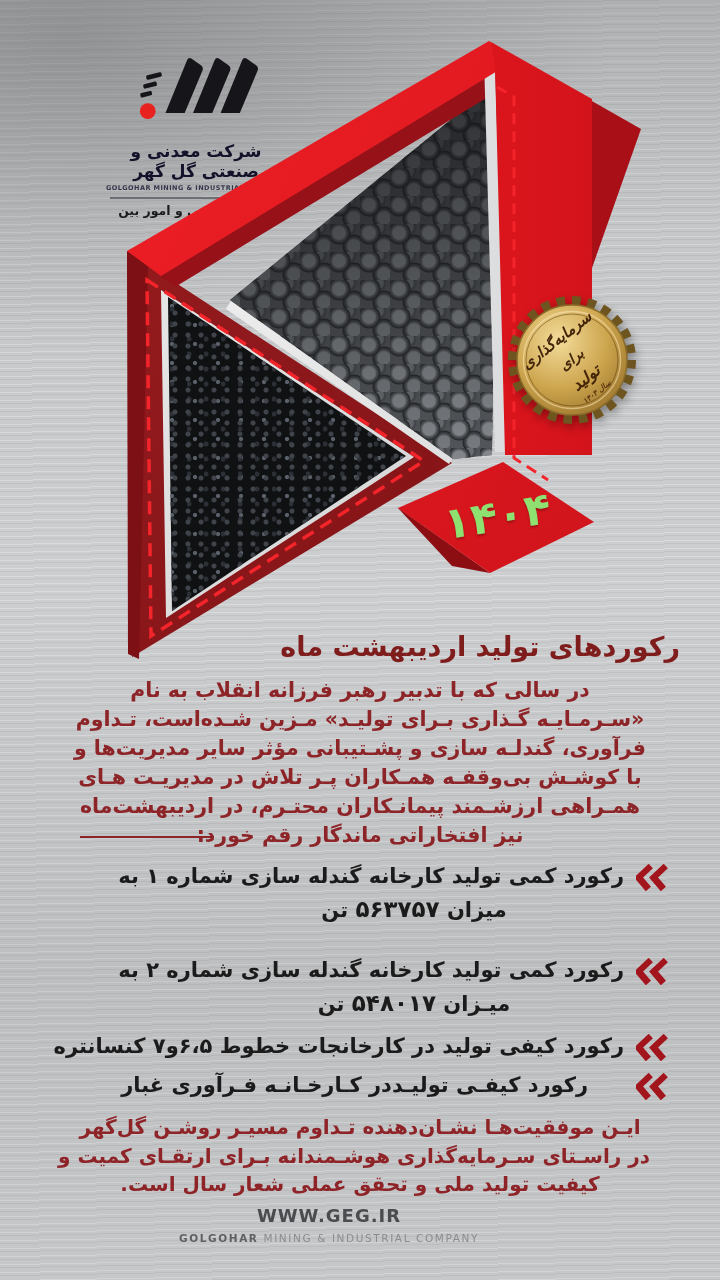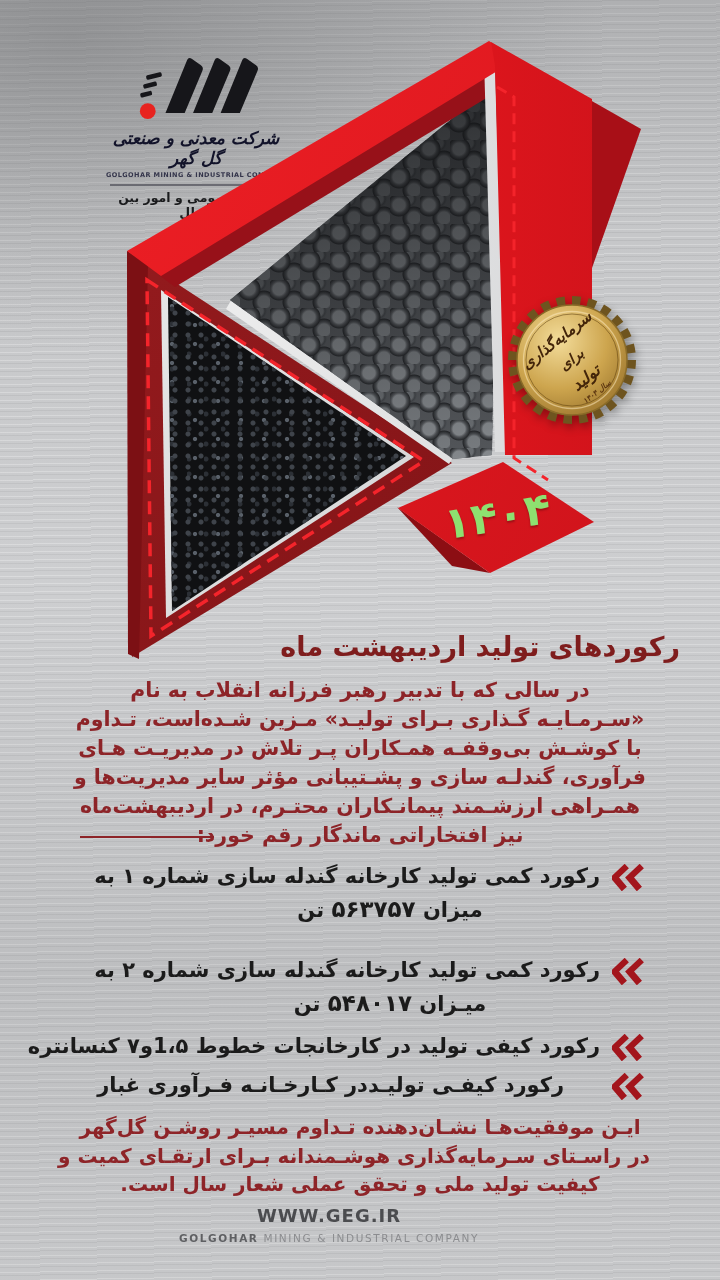--- a/index.html
+++ b/index.html
@@ -11,21 +11,21 @@
     background-image:
       radial-gradient(900px 520px at 10% 3%, rgba(100,101,103,.42), rgba(0,0,0,0) 60%),
       linear-gradient(180deg, rgba(150,151,153,.45), rgba(208,209,211,.22) 18%,
         rgba(232,233,235,.28) 46%, rgba(176,177,179,.32) 76%, rgba(206,207,209,.30)),
       repeating-linear-gradient(179deg, rgba(255,255,255,.30) 0 1px, rgba(0,0,0,0) 1px 3px,
         rgba(108,109,111,.16) 3px 4px, rgba(0,0,0,0) 4px 8px);}
 
   
   .logo{position:absolute;left:100px;top:50px;width:192px;text-align:center;z-index:5;}
   .logo-mark{display:block;margin:0 auto;}
-  .logo-callig{font-size:17px;font-weight:700;font-style:italic;color:#12132a;margin-top:1px;}
+  .logo-callig{font-size:17px;font-weight:700;color:#12132a;margin-top:14px;}
   .logo-en{font-size:6.5px;font-weight:700;letter-spacing:.45px;color:#34354b;margin-top:3px;}
   .logo-div{height:1.5px;background:#55565f;opacity:.75;margin:5px 10px 4px;}
   .logo-pr{font-size:12.5px;font-weight:800;color:#1a1b1d;}
 
   
   .shape{position:absolute;inset:0;}
   .tri-maroon{z-index:2;background:linear-gradient(135deg,#9c1e21,#7c1114 70%);
     clip-path:polygon(127px 251px,452px 463px,132px 657px);}
   .tri-left{z-index:3;background:#7c1014;
     clip-path:polygon(127px 251px,148px 264px,139px 659px,128px 654px);}
@@ -75,21 +75,21 @@
   .medal{position:absolute;left:502px;top:290px;width:140px;height:140px;z-index:13;
     filter:drop-shadow(2px 4px 4px rgba(0,0,0,.35));}
 
   
   .title{position:absolute;left:60px;top:631px;width:620px;z-index:6;text-align:right;
     direction:rtl;font-size:27px;font-weight:800;color:#7f1d1d;}
   .intro{position:absolute;left:70px;top:676px;width:580px;z-index:6;text-align:center;
     direction:rtl;font-size:20.5px;line-height:29px;font-weight:700;color:#8d2428;white-space:nowrap;}
   .intro .mark{font-weight:900;border-bottom:2.5px solid #8d2428;padding-bottom:18px;}
 
-  .records{position:absolute;left:60px;top:860px;width:586px;z-index:6;direction:rtl;}
+  .records{position:absolute;left:84px;top:860px;width:586px;z-index:6;direction:rtl;}
   .record{display:flex;direction:rtl;gap:12px;align-items:flex-start;}
   .rec-text{flex:1;font-size:21px;line-height:33px;font-weight:700;color:#1b1b1b;white-space:nowrap;}
   .rec-l1{text-align:right;}
   .rec-l2{text-align:center;padding-left:120px;}
   .rec-num{font-size:23px;font-weight:900;}
   .chev{flex:none;margin-top:4px;}
   .r1{margin-bottom:4px;} .r2{margin-bottom:9px;margin-top:27px;} .r3{margin-bottom:11px;} .r4{margin-bottom:6px;}
   .r5 .rec-l1{text-align:right;padding-left:0;padding-right:36px;}
 
   .outro{position:absolute;left:70px;top:1113px;width:580px;z-index:6;text-align:center;
@@ -167,22 +167,22 @@
     </g>
   </svg>
 
   <div class="year">۱۴۰۴</div>
 
   <div class="title">رکوردهای تولید اردیبهشت ماه</div>
 
   <div class="intro">
     <div>در سالی که با تدبیر رهبر فرزانه انقلاب به نام</div>
     <div>«سـرمـایـه گـذاری بـرای تولیـد» مـزین شـده‌است، تـداوم</div>
+    <div>فرآوری، گندلـه سازی و پشـتیبانی مؤثر سایر مدیریت‌ها و</div>
     <div>با کوشـش بی‌وقفـه همـکاران پـر تلاش در مدیریـت هـای</div>
-    <div>فرآوری، گندلـه سازی و پشـتیبانی مؤثر سایر مدیریت‌ها و</div>
     <div><span>همـراهی ارزشـمند پیمانـکاران محتـرم، در </span><span class="mark">اردیبهشت‌ماه</span></div>
     <div>نیز افتخاراتی ماندگار رقم خورد:</div>
   </div>
 
   <div class="records">
 
     <div class="record r1">
       <svg class="chev" width="34" height="27" viewBox="0 0 34 27">
         <g fill="none" stroke="#a3151c" stroke-width="6.5" transform="skewX(-6)">
           <path d="M15 2 L4 13.5 L15 25"></path>
@@ -210,21 +210,21 @@
 
 
     <div class="record r4">
       <svg class="chev" width="34" height="27" viewBox="0 0 34 27">
         <g fill="none" stroke="#a3151c" stroke-width="6.5" transform="skewX(-6)">
           <path d="M15 2 L4 13.5 L15 25"></path>
             <path d="M30 2 L19 13.5 L30 25"></path>
         </g>
       </svg>
       <div class="rec-text">
-        <div class="rec-l1">رکورد کیفی تولید در کارخانجات خطوط  1،۵و۷ کنسانتره</div>
+        <div class="rec-l1">رکورد کیفی تولید در کارخانجات خطوط  ۶،۵و۷ کنسانتره</div>
       </div>
     </div>
 
     <div class="record r5">
       <svg class="chev" width="34" height="27" viewBox="0 0 34 27">
         <g fill="none" stroke="#a3151c" stroke-width="6.5" transform="skewX(-6)">
           <path d="M15 2 L4 13.5 L15 25"></path>
             <path d="M30 2 L19 13.5 L30 25"></path>
         </g>
       </svg>

